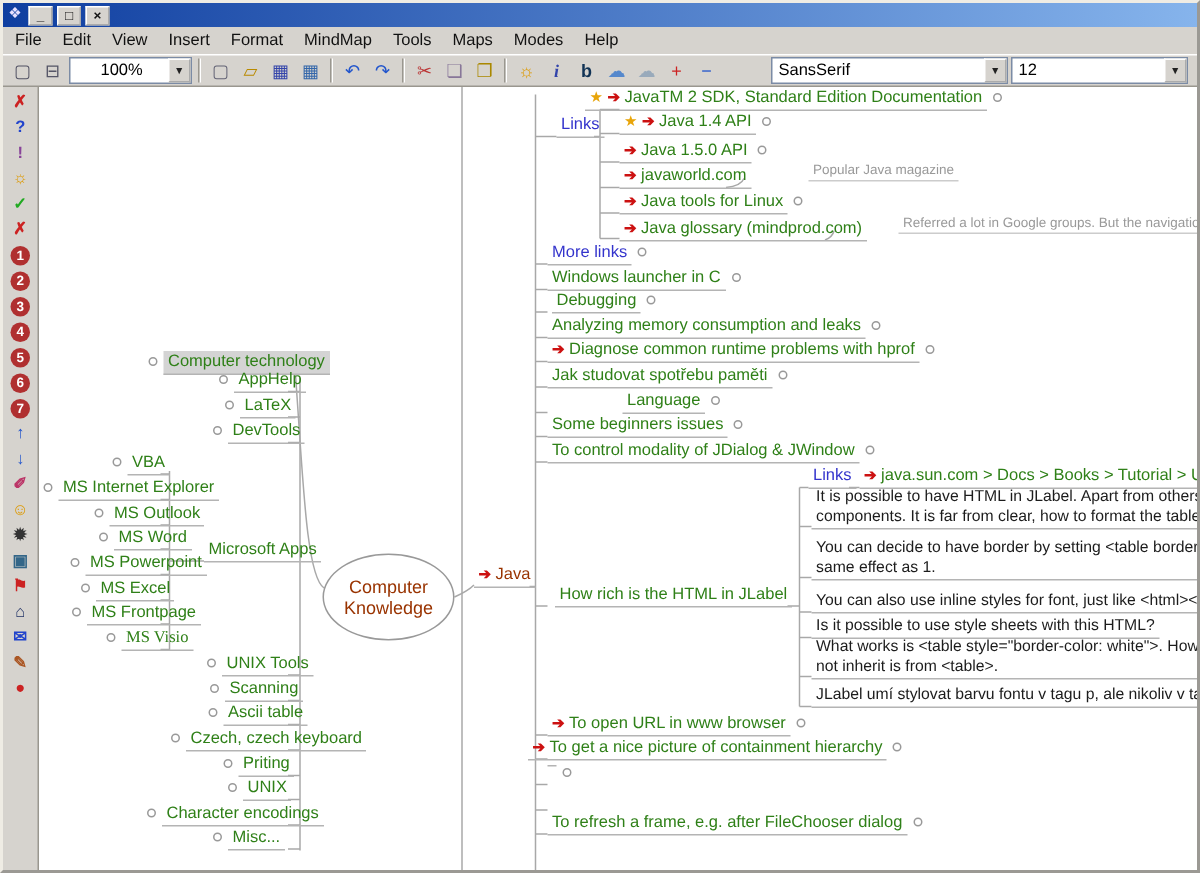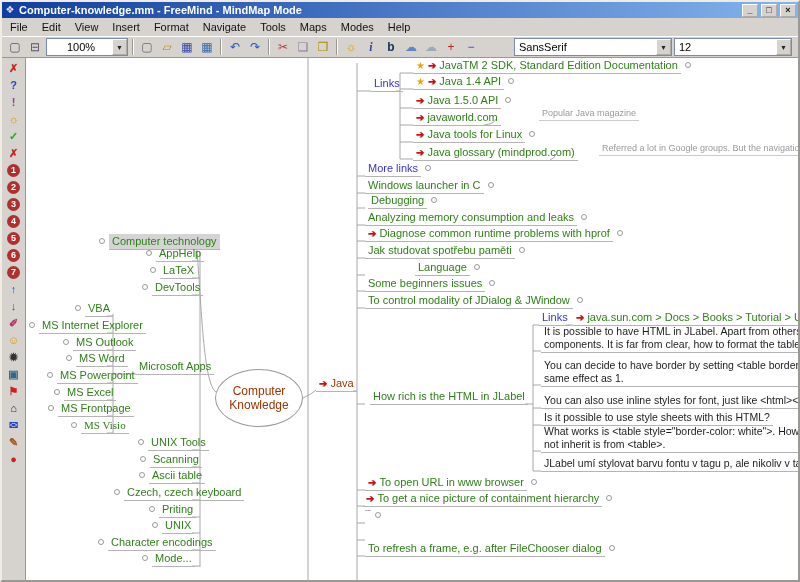--- a/index.html
+++ b/index.html
@@ -55,33 +55,32 @@
   .handle.right { right:-10px; }
   .root-node { position:absolute; left:189px; top:311px; width:88px; height:58px; border:1px solid #999; border-radius:50%; display:flex; align-items:center; justify-content:center; text-align:center; color:#993300; font-size:12px; line-height:14px; padding:4px; background:#fff; }
 </style>
 </head>
 <body>
 
 <div class="window">
 
   <div class="titlebar">
     <span class="app-icon">❖</span>
-    <span class="title">Computer-knowledge.mm - FreeMind - MindMap Mode</span>
     <span class="winbtn">_</span>
     <span class="winbtn">□</span>
     <span class="winbtn">×</span>
   </div>
 
   <div class="menubar">
       <div class="menu-item">File</div>
       <div class="menu-item">Edit</div>
       <div class="menu-item">View</div>
       <div class="menu-item">Insert</div>
       <div class="menu-item">Format</div>
-      <div class="menu-item">Navigate</div>
+      <div class="menu-item">MindMap</div>
       <div class="menu-item">Tools</div>
       <div class="menu-item">Maps</div>
       <div class="menu-item">Modes</div>
       <div class="menu-item">Help</div>
     </div>
 
   <div class="toolbar">
       <div class="tbtn" style="color: rgb(85, 85, 102);">▢</div>
       <div class="tbtn" style="color: rgb(85, 85, 102);">⊟</div>
       <div class="combo zoom-combo">
@@ -225,24 +224,24 @@
         <div class="node " style="left: 38px; top: 327px;"><span>MS Excel</span><span class="handle left"></span></div>
         <div class="node " style="left: 32px; top: 343px;"><span>MS Frontpage</span><span class="handle left"></span></div>
         <div class="node " style="left: 55px; top: 360px; font-family: Liberation Serif, serif;"><span>MS Visio</span><span class="handle left"></span></div>
         <div class="node " style="left: 122px; top: 377px;"><span>UNIX Tools</span><span class="handle left"></span></div>
         <div class="node " style="left: 124px; top: 394px;"><span>Scanning</span><span class="handle left"></span></div>
         <div class="node " style="left: 123px; top: 410px;"><span>Ascii table</span><span class="handle left"></span></div>
         <div class="node " style="left: 98px; top: 427px;"><span>Czech, czech keyboard</span><span class="handle left"></span></div>
         <div class="node " style="left: 133px; top: 444px;"><span>Priting</span><span class="handle left"></span></div>
         <div class="node " style="left: 136px; top: 460px;"><span>UNIX</span><span class="handle left"></span></div>
         <div class="node " style="left: 82px; top: 477px;"><span>Character encodings</span><span class="handle left"></span></div>
-        <div class="node " style="left: 126px; top: 493px;"><span>Mode...</span><span class="handle left"></span></div>
+        <div class="node " style="left: 126px; top: 493px;"><span>Misc...</span><span class="handle left"></span></div>
         <div class="node n-maroon" style="left: 290px; top: 318px;"><span class="nicon link-arrow">➔</span><span>Java</span></div>
         <div class="node n-blue" style="left: 345px; top: 18px;"><span>Links</span></div>
-        <div class="node " style="left: 387px; top: 0px;"><span class="nicon star">★</span><span class="nicon link-arrow">➔</span><span>JavaTM 2 SDK, Standard Edition  Documentation</span><span class="handle right"></span></div>
+        <div class="node " style="left: 364px; top: 0px;"><span class="nicon star">★</span><span class="nicon link-arrow">➔</span><span>JavaTM 2 SDK, Standard Edition  Documentation</span><span class="handle right"></span></div>
         <div class="node " style="left: 387px; top: 16px;"><span class="nicon star">★</span><span class="nicon link-arrow">➔</span><span>Java 1.4 API</span><span class="handle right"></span></div>
         <div class="node " style="left: 387px; top: 35px;"><span class="nicon link-arrow">➔</span><span>Java 1.5.0 API</span><span class="handle right"></span></div>
         <div class="node " style="left: 387px; top: 52px;"><span class="nicon link-arrow">➔</span><span>javaworld.com</span></div>
         <div class="node n-gray" style="left: 470px; top: 49px;"><span>Popular Java magazine</span></div>
         <div class="node " style="left: 387px; top: 69px;"><span class="nicon link-arrow">➔</span><span>Java tools for Linux</span><span class="handle right"></span></div>
         <div class="node " style="left: 387px; top: 87px;"><span class="nicon link-arrow">➔</span><span>Java glossary  (mindprod.com)</span></div>
         <div class="node n-gray" style="left: 530px; top: 84px;"><span>Referred a lot in Google groups. But the navigation is poor.</span></div>
         <div class="node n-blue" style="left: 339px; top: 103px;"><span>More links</span><span class="handle right"></span></div>
         <div class="node " style="left: 339px; top: 120px;"><span>Windows launcher in C</span><span class="handle right"></span></div>
         <div class="node " style="left: 342px; top: 135px;"><span>Debugging</span><span class="handle right"></span></div>
@@ -264,19 +263,19 @@
         </div>
         <div class="node n-black" style="left: 515px; top: 335px;"><span>You can also use inline styles for font, just like &lt;html&gt;&lt;font style="color:</span></div>
         <div class="node n-black" style="left: 515px; top: 352px;"><span>Is it possible to use style sheets with this HTML?</span></div>
         <div class="node n-black" style="left: 515px; top: 366px;">
           <div>What works is &lt;table style="border-color: white"&gt;. However, you have to</div>
           <div>not inherit is from &lt;table&gt;.</div>
         </div>
         <div class="node n-black" style="left: 515px; top: 398px;"><span>JLabel umí stylovat barvu fontu v tagu p, ale nikoliv v tagu span.</span></div>
         <div class="node " style="left: 344px; top: 331px;"><span>How rich is the HTML in JLabel</span></div>
         <div class="node " style="left: 339px; top: 417px;"><span class="nicon link-arrow">➔</span><span>To open URL in www browser</span><span class="handle right"></span></div>
-        <div class="node " style="left: 337px; top: 433px;"><span class="nicon link-arrow">➔</span><span>To get a nice picture of containment hierarchy</span><span class="handle right"></span></div>
+        <div class="node " style="left: 326px; top: 433px;"><span class="nicon link-arrow">➔</span><span>To get a nice picture of containment hierarchy</span><span class="handle right"></span></div>
         <div class="node " style="left: 339px; top: 450px;"><span class="handle right"></span></div>
         <div class="node " style="left: 339px; top: 483px;"><span>To refresh a frame, e.g. after FileChooser dialog</span><span class="handle right"></span></div>
       </div>
   </div>
 
 </div>
 
 </body></html>

